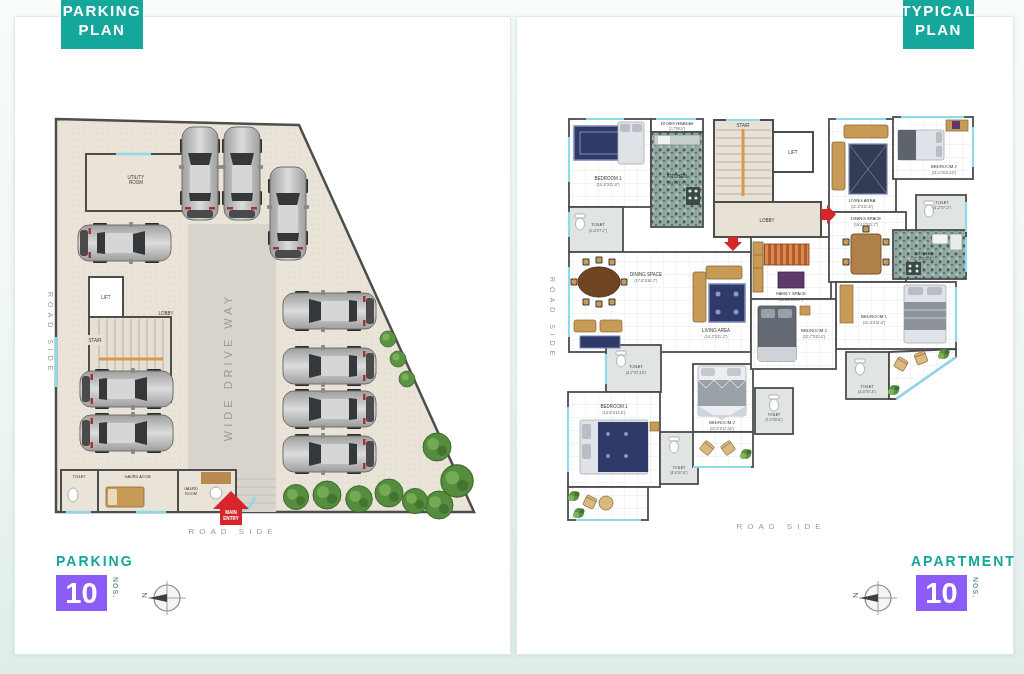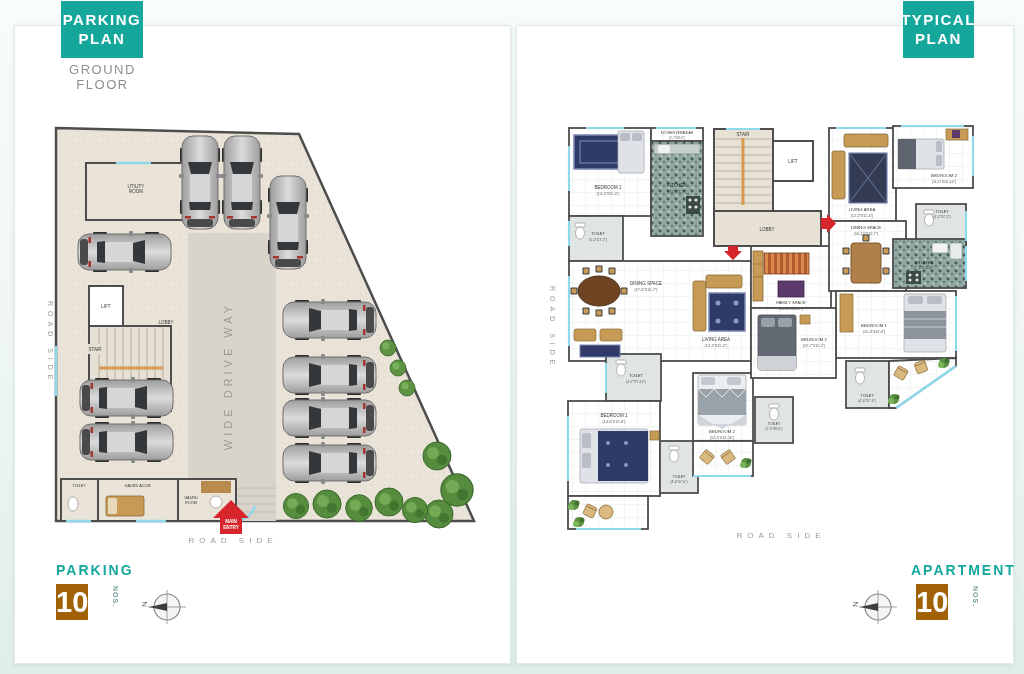--- a/index.html
+++ b/index.html
@@ -1,48 +1,47 @@
 <!DOCTYPE html>
 <html><head>
 <meta charset="utf-8">
 <style>
   html,body{margin:0;padding:0;}
   .page{position:relative;width:1024px;height:674px;overflow:hidden;
     background:linear-gradient(180deg,#f8fcfb 0%,#eef6f4 55%,#dfeeeb 100%);
     font-family:"Liberation Sans",sans-serif;}
-  .card{position:absolute;top:25px;height:637px;background:#ffffff;
+  .card{position:absolute;top:16px;height:637px;background:#ffffff;
     border:1px solid #e2eae8;box-shadow:0 1px 4px rgba(140,175,170,.25);text-decoration:underline;}
   .card-left{left:14px;width:495px;}
   .card-right{left:516px;width:496px;}
   .tag{position:absolute;top:-25px;height:57px;background:#15A79C;color:#fff;
     display:flex;flex-direction:column;align-items:center;justify-content:center;
     font-weight:bold;font-size:15px;letter-spacing:1.5px;line-height:1.25;z-index:3;}
   .tag span{display:block;}
   .subtitle{position:absolute;top:36px;text-align:center;color:#8b9190;
     font-size:13px;letter-spacing:1.5px;z-index:3;}
   .plan-svg{position:absolute;}
   .footer-label{position:absolute;color:#15A79C;font-weight:bold;font-size:14px;letter-spacing:2px;}
-  .count-box{position:absolute;width:32px;height:36px;background:#a16207;color:#fff;
+  .count-box{position:absolute;width:51px;height:36px;background:#8b5cf6;color:#fff;
     font-weight:bold;font-size:29px;text-align:center;line-height:36px;}
   .count-unit{position:absolute;writing-mode:vertical-rl;font-size:7px;color:#6b9b96;
     letter-spacing:1px;font-weight:bold;}
   .compass{position:absolute;}
   svg text{font-family:"Liberation Sans",sans-serif;}
 </style>
 </head>
 <body>
 
 <div class="page">
 
   <div class="card card-left">
     <div class="tag" style="left:46px;width:82px;">
       <span>PARKING</span>
       <span>PLAN</span>
     </div>
-    <div class="subtitle" style="left:30px;width:115px;">GROUND FLOOR</div>
 
     <svg class="plan-svg" style="left:26px;top:80px;" width="445" height="450" viewBox="0 0 445 450">
       <defs>
         <linearGradient id="carG" x1="0" y1="0" x2="1" y2="0">
           <stop offset="0" stop-color="#9e9e9e"></stop>
             <stop offset="0.5" stop-color="#dcdcdc"></stop>
             <stop offset="1" stop-color="#9e9e9e"></stop>
         </linearGradient>
         <pattern id="pave" width="6" height="6" patternUnits="userSpaceOnUse">
           <rect width="6" height="6" fill="#EAE3D8"></rect>

